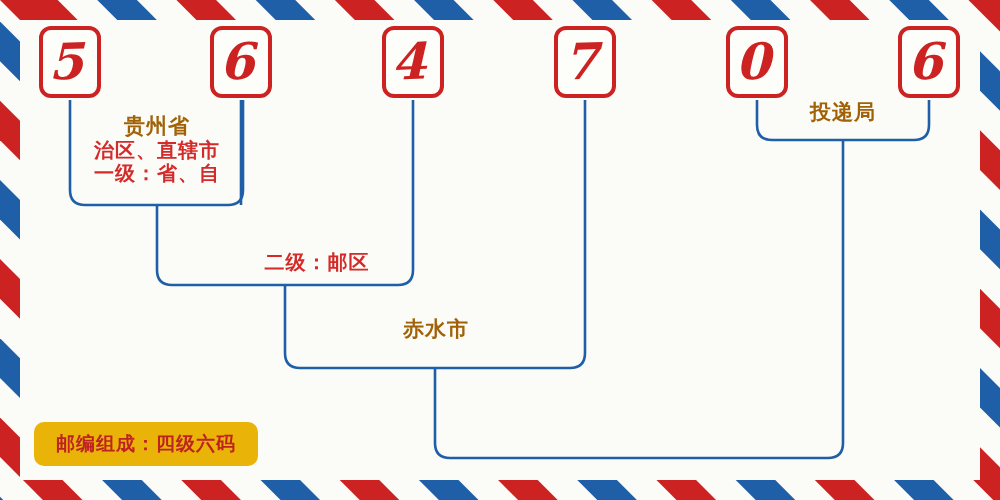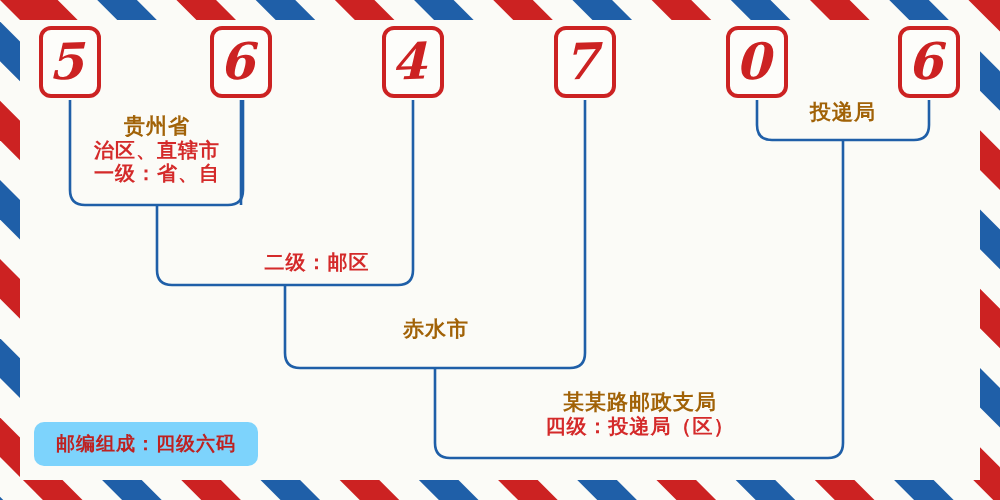--- a/index.html
+++ b/index.html
@@ -59,21 +59,21 @@
     font-weight:700;
     font-size:20px;
     letter-spacing:1px;
   }
 
   
   .badge{
     position:absolute;
     left:34px;top:422px;
     padding:9px 22px;
-    background:#7dd3fc;
+    background:#eab308;
     border-radius:10px;
     color:#BE2222;
     font-weight:700;
     font-size:19px;
     letter-spacing:1px;
     font-family:"DejaVu Serif","Liberation Serif",serif;
     white-space:nowrap;
   }
 </style>
 </head>
@@ -184,24 +184,20 @@
   </div>
 
   <div class="label-block" style="left:160px; top:251px; width:250px;margin-left:32px;">
     <div class="lab-sub">二级：邮区</div>
   </div>
 
   <div class="label-block" style="left:290px; top:317px; width:292px;">
     <div class="lab-title">赤水市</div>
   </div>
 
-  <div class="label-block" style="left:440px; top:390px; width:400px;">
-    <div class="lab-title">某某路邮政支局</div>
-    <div class="lab-sub">四级：投递局（区）</div>
-  </div>
 
   <div class="label-block" style="left:760px; top:100px; width:166px;">
     <div class="lab-title">投递局</div>
   </div>
 
   <div class="badge">邮编组成：四级六码</div>
 
 </div>
 
 </body></html>

